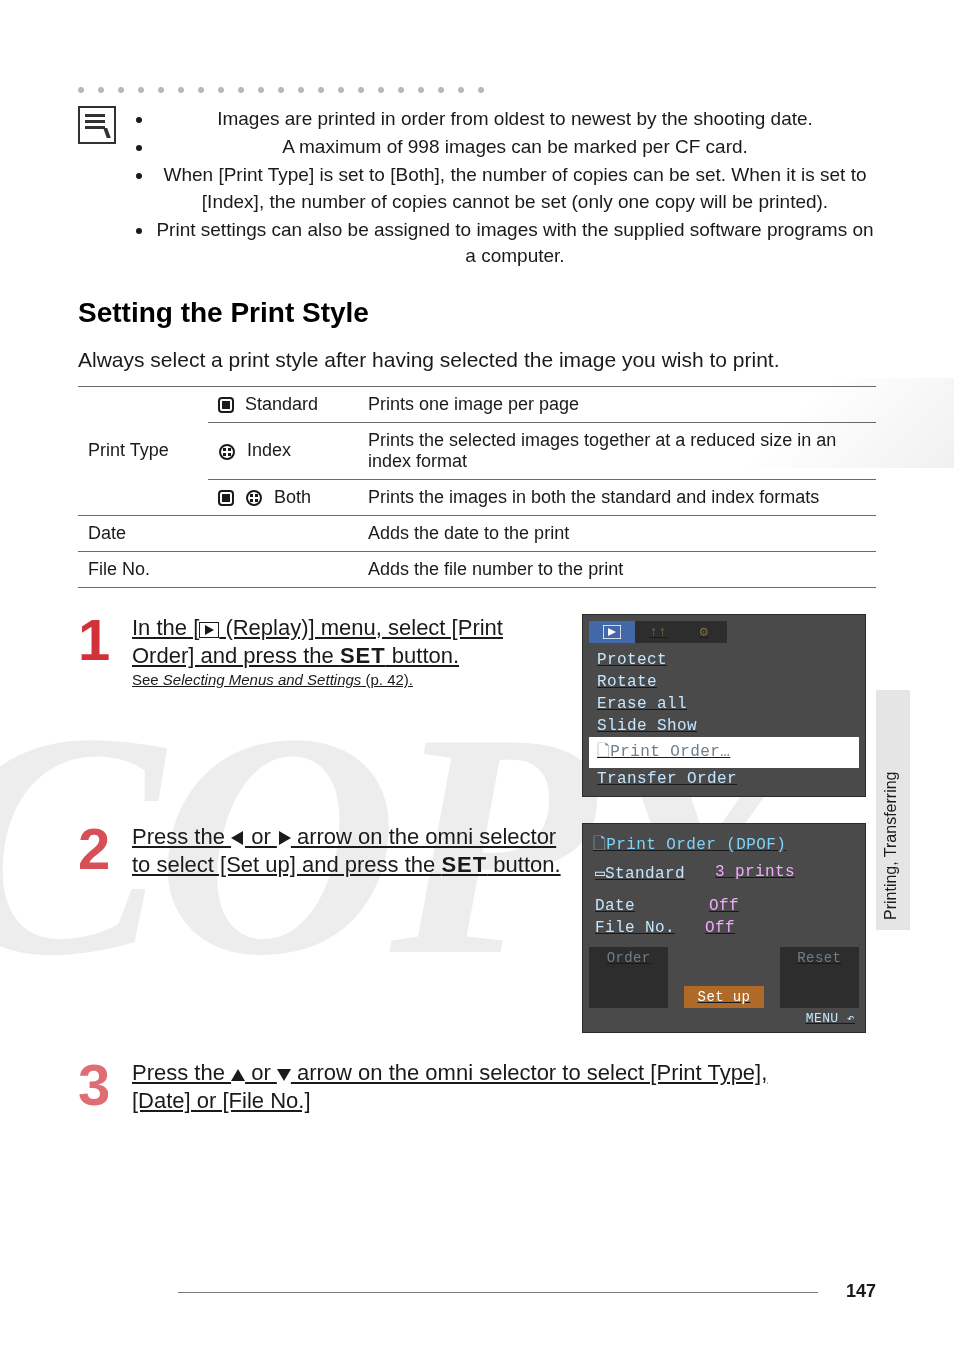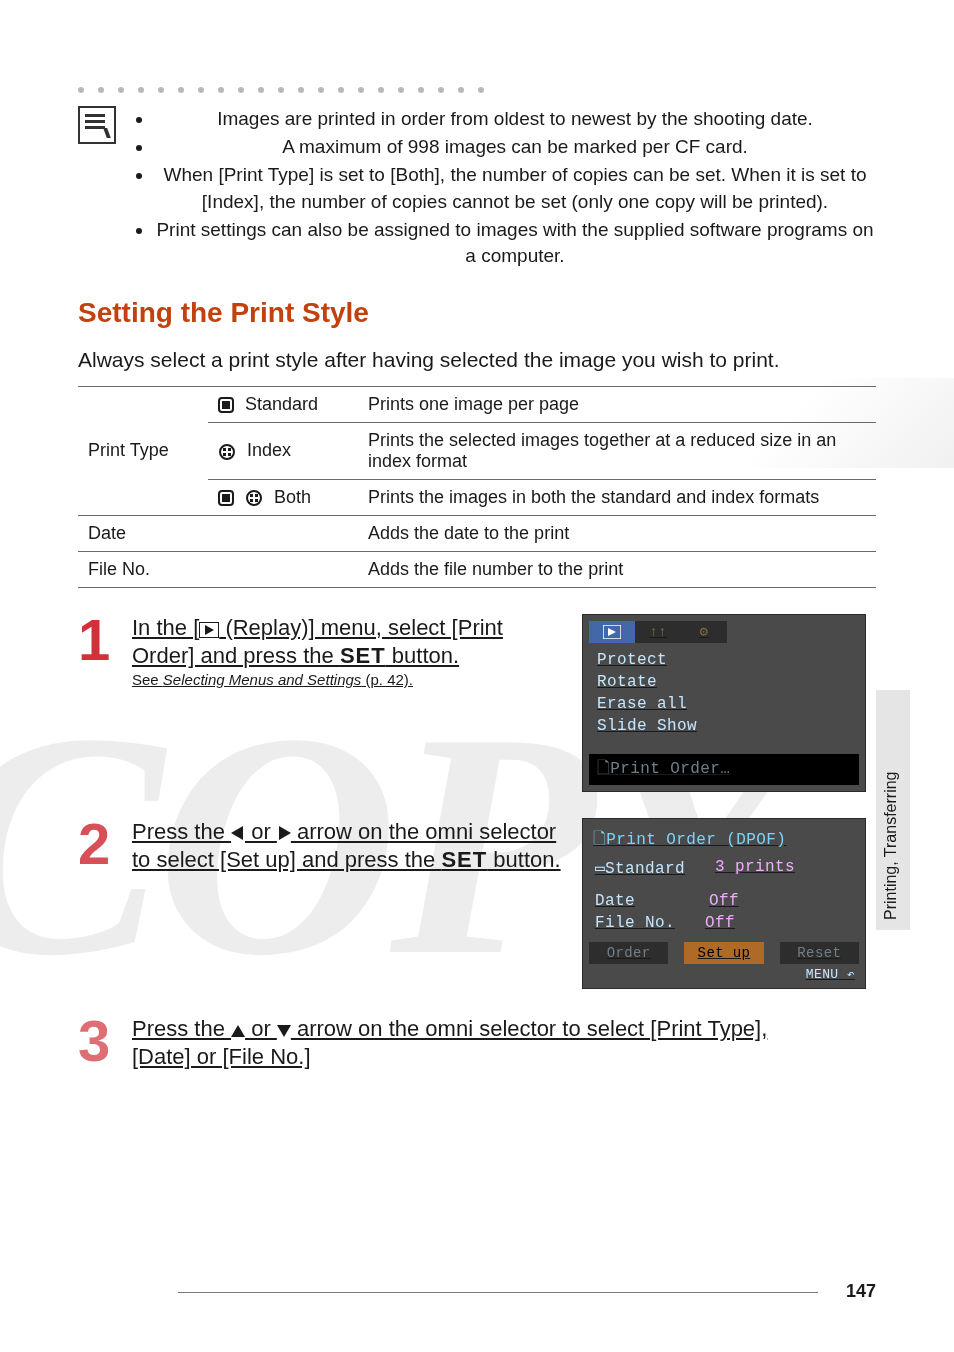--- a/index.html
+++ b/index.html
@@ -43,21 +43,21 @@
     position: absolute;
     background: #323232;
   }
   .note-icon::before { top: 6px; left: 5px; width: 20px; height: 3px; box-shadow: 0 6px 0 #323232, 0 12px 0 #323232; }
   .note-icon::after { left: 25px; top: 20px; width: 4px; height: 10px; transform: skewX(20deg); }
 
   ul.notes { list-style: disc; margin: 0; padding-left: 20px; font-size: 19px; line-height: 1.38; font-weight: 300; }
   ul.notes li { margin-bottom: 2px; text-align: center; }
 
   h2.section {
-    color: #c2410c;
+    color: #000000;
     font-size: 28px;
     font-weight: 700;
     margin: 0 0 16px 0;
   }
 
   p.lead { font-size: 21px; line-height: 1.45; margin: 0 0 6px 0; font-weight: 300; }
 
   
   table.settings {
     width: 100%;
@@ -125,31 +125,31 @@
   .lcd .tabs { display: flex; gap: 0; margin-bottom: 6px; }
   .lcd .tab {
     width: 46px; height: 22px;
     background: #2d2d2d;
     color: #7d6a3f;
     display: flex; align-items: center; justify-content: center;
     font-size: 14px;
   }
   .lcd .tab.active { background: #4268aa; color: #fff; }
   .lcd .list div { padding: 2px 8px; }
-  .lcd .list .hl { background: #000000; color: #6f7f8a; margin-top: 17px; }
+  .lcd .list .hl { background: #ffffff; color: #6f7f8a; }
   .lcd .list .hl .icon-small { color: #6f7f8a; }
   .lcd2 .title-row { color: #7dd3fc; padding: 2px 4px; }
   .lcd2 .row { display: flex; justify-content: flex-start; padding: 2px 6px; gap: 30px; }
   .lcd2 .row .v { color: #f0abfc; }
   .lcd2 .buttons { display: flex; gap: 16px; margin-top: 8px; }
   .lcd2 .buttons .btn {
     flex: 1; text-align: center; padding: 3px 0;
     background: #2d2d2d; color: #6f7f8a; font-size: 14px;
   }
-  .lcd2 .buttons .btn.sel { background: #b06a28; color: #000000; }
+  .lcd2 .buttons .btn.sel { background: #b06a28; color: #ffffff; margin-top: 39px; }
   .lcd2 .menu-row { text-align: right; color: #c4e6ff; font-size: 13px; padding: 2px 4px 0 0; }
 
   
   .copy-wm {
     position: absolute;
     left: -40px; top: 660px;
     font-size: 320px;
     font-weight: 700;
     color: rgba(0,0,0,0.07);
     font-style: italic;
@@ -312,20 +312,21 @@
             </div>
             <div class="tab">↑↑</div>
             <div class="tab">⚙</div>
           </div>
           <div class="list">
             <div>Protect</div>
             <div>Rotate</div>
             <div>Erase all</div>
             <div>Slide Show</div>
             <div class="hl"><span class="icon-small">🗋</span><span>Print Order…</span></div>
+            <div>Transfer Order</div>
           </div>
         </div>
       </div>
     </div>
 
     <div class="step">
       <div class="step-num c2">2</div>
       <div class="step-body">
         <div class="step-text">
           <div class="step-title">

